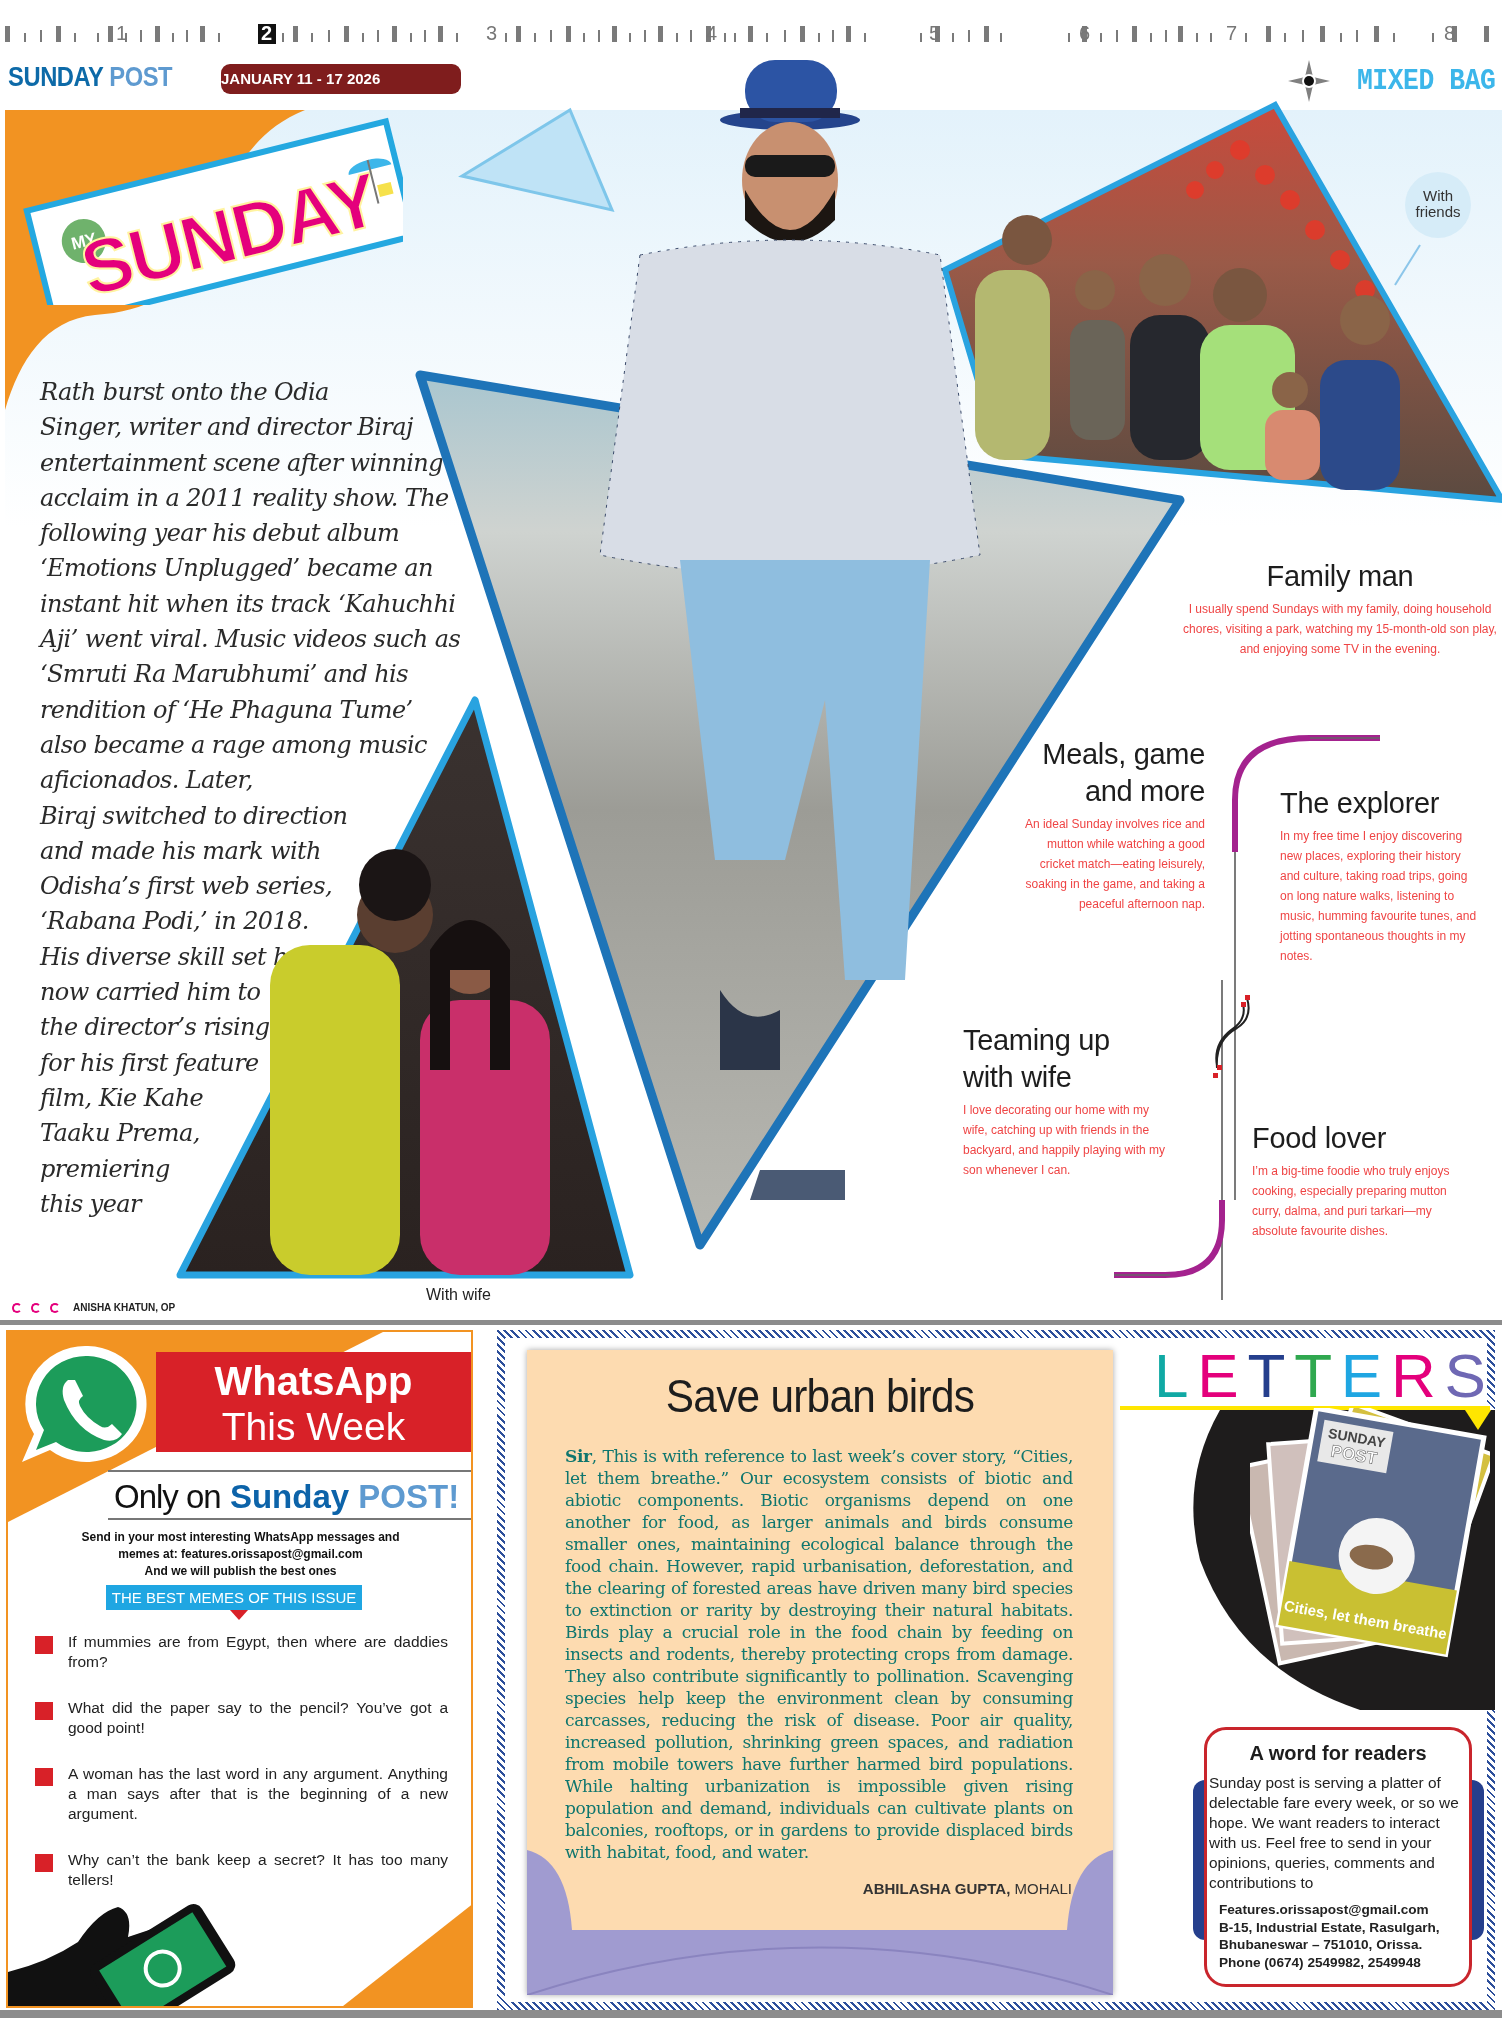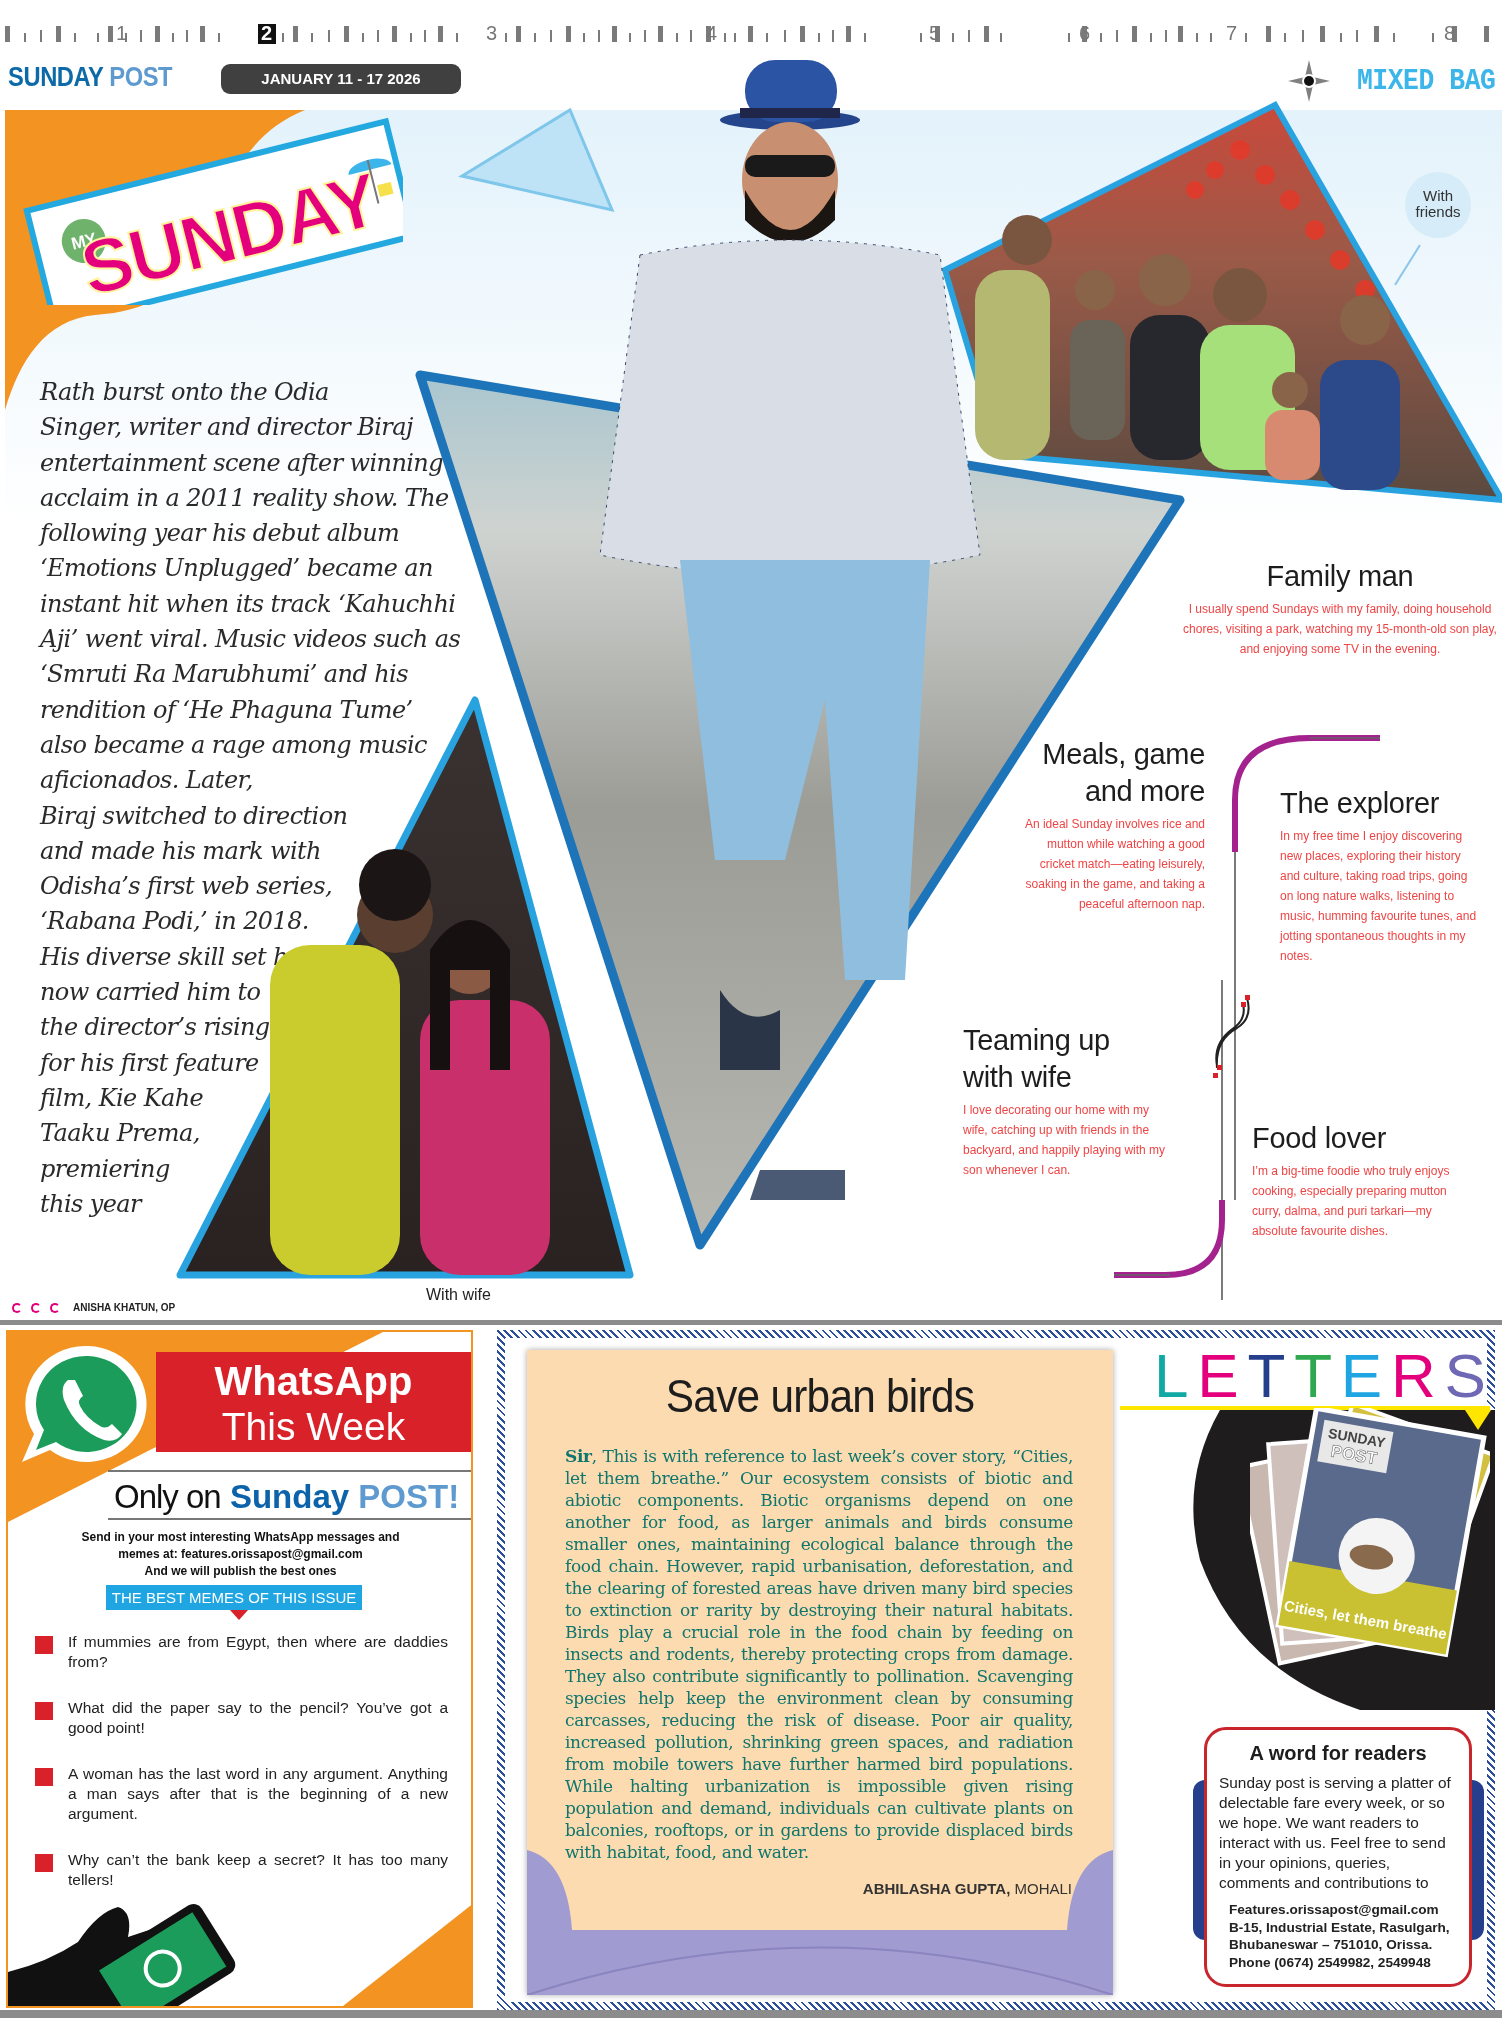--- a/index.html
+++ b/index.html
@@ -6,21 +6,21 @@
   body { width: 1502px; height: 2018px; background: #ffffff; position: relative; overflow: hidden; font-family: "Liberation Sans", sans-serif; color: #222; }
   .abs { position: absolute; }
 
   
   .ruler { left: 0; top: 20px; width: 1502px; height: 30px; }
   .ruler svg { display: block; }
 
   
   .brand { left: 8px; top: 62px; font-family: "Liberation Sans", sans-serif; font-weight: 700; font-size: 27px; letter-spacing: -0.5px; transform: scaleX(0.88); transform-origin: left; }
   .brand .b1 { color: #0d6aa8; } .brand .b2 { color: #5e9ad0; }
-  .datepill { left: 221px; top: 64px; width: 240px; height: 30px; background: #404040; border-radius: 9px; color: #fff; font-weight: 700; font-size: 15px; text-align: center; line-height: 30px; }
+  .datepill { left: 221px; top: 64px; width: 240px; height: 30px; background: #7f1d1d; border-radius: 9px; color: #fff; font-weight: 700; font-size: 15px; text-align: left; line-height: 30px; }
   .section-tag { right: 6px; top: 58px; display: flex; align-items: center; gap: 6px; font-family: Liberation Mono, monospace; }
   .section-tag .lbl { color: #3cb6ea; font-weight: 700; font-size: 30px; letter-spacing: -0.5px; transform: scaleX(0.88); transform-origin: right; }
 
   
   .hero-bg { left: 5px; top: 110px; width: 1497px; height: 1195px; background: linear-gradient(180deg, #e3f2fb 0%, #ffffff 35%); }
   .orange-blob { left: 5px; top: 110px; width: 340px; height: 300px; }
 
   
   .logo { left: 18px; top: 115px; width: 385px; height: 190px; }
 
@@ -75,21 +75,21 @@
   .letter-body b { font-weight: 700; }
   .letter-sign { left: 0; top: 530px; width: 545px; text-align: right; font-size: 15px; color: #333; }
   .letter-sign b { font-weight: 700; }
   .letter-wave { left: 0; top: 490px; width: 586px; height: 155px; }
 
   .letters-head { left: 1120px; top: 1344px; width: 370px; height: 66px; border-bottom: 4px solid #ffe600; display: flex; justify-content: space-between; padding: 0 4px 0 34px; font-size: 62px; line-height: 64px; font-weight: 400; }
   .letters-tri { left: 1465px; top: 1410px; width: 0; height: 0; border-left: 13px solid transparent; border-right: 13px solid transparent; border-top: 20px solid #ffe600; }
   .letters-black { left: 1160px; top: 1410px; width: 335px; height: 300px; }
   .covers { left: 1250px; top: 1408px; width: 240px; height: 260px; }
 
-  .readers { left: 1204px; top: 1727px; width: 268px; height: 260px; border: 3px solid #c9252c; border-radius: 22px; background: #fff; padding: 12px 12px; }
+  .readers { left: 1204px; top: 1727px; width: 268px; height: 260px; border: 3px solid #c9252c; border-radius: 22px; background: #fff; padding: 12px 2px; }
   .readers-tab-l { left: 1193px; top: 1780px; width: 20px; height: 160px; background: #253f8d; border-radius: 12px 0 0 12px; }
   .readers-tab-r { left: 1464px; top: 1780px; width: 20px; height: 160px; background: #253f8d; border-radius: 0 12px 12px 0; }
   .readers h4 { font-weight: 700; font-size: 20px; text-align: center; color: #1d1d1d; margin-bottom: 8px; }
   .readers p { font-size: 15.4px; line-height: 20px; color: #222; }
   .readers .addr { font-weight: 700; font-size: 13.6px; line-height: 17.5px; margin-top: 8px; padding-left: 10px; }
 </style>
 </head>
 <body>
 
 <div class="abs ruler">

